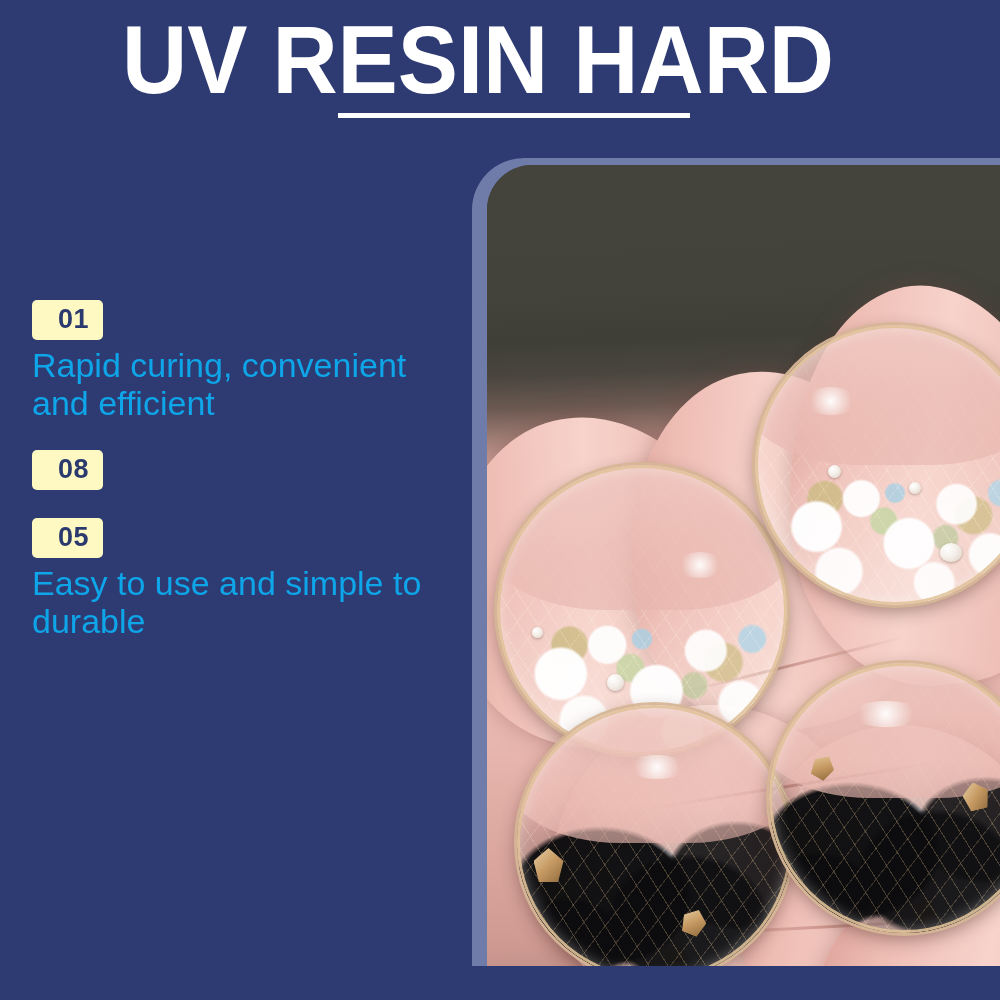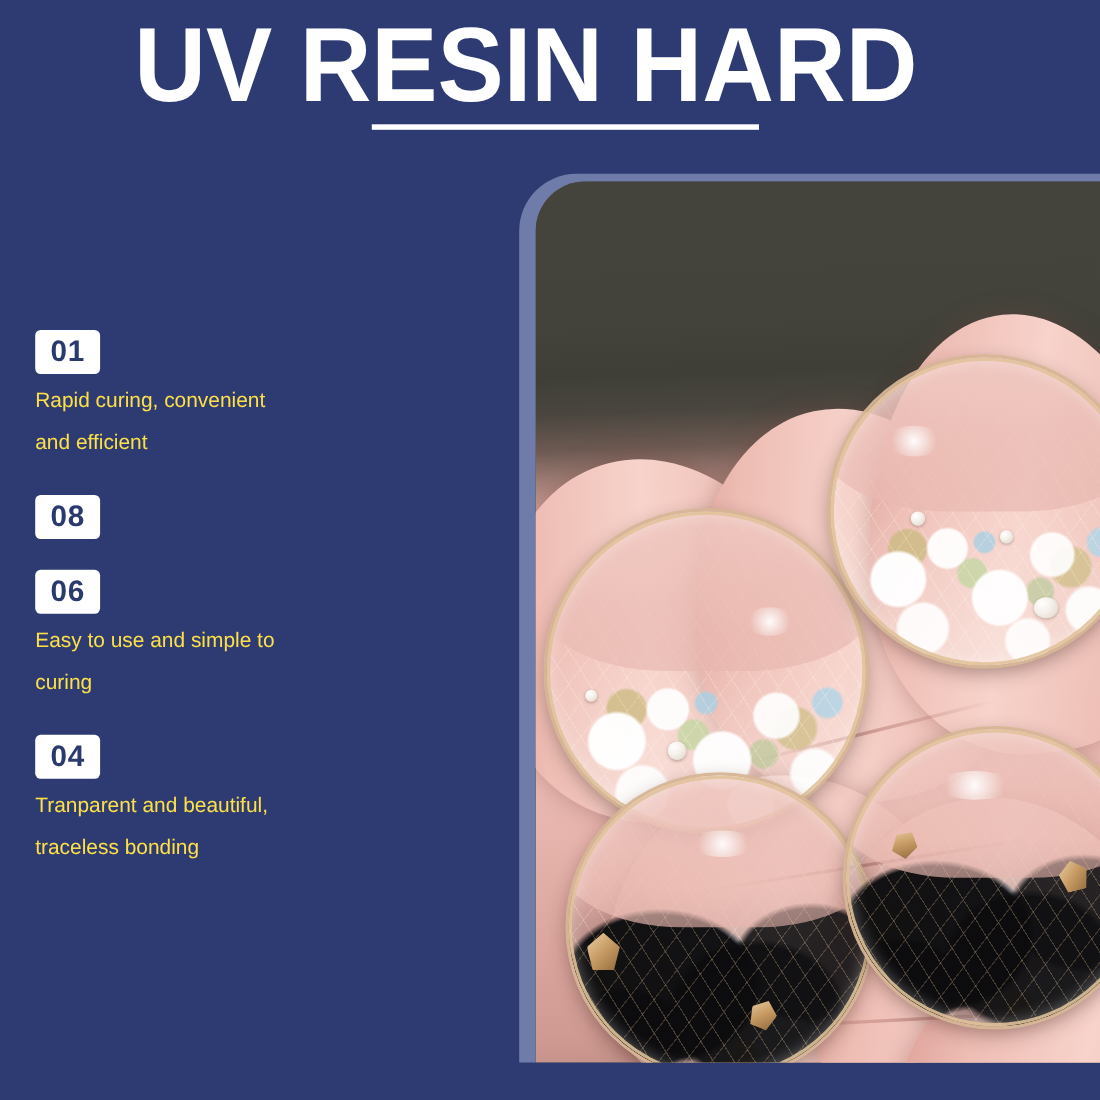--- a/index.html
+++ b/index.html
@@ -57,34 +57,34 @@
     position: absolute;
     left: 32px;
     top: 300px;
     width: 410px;
   }
   .feature-item {
     margin-bottom: 28px;
   }
   .feature-badge {
     display: inline-block;
-    background: #ffffff;
+    background: #fef9c3;
     color: #2b3a6e;
     font-weight: bold;
     font-size: 27px;
     line-height: 27px;
-    padding: 6px 14px 7px 14px;
+    padding: 6px 14px 7px 26px;
     border-radius: 5px;
     letter-spacing: 0.5px;
   }
   .feature-text {
     display: block;
     margin-top: 6px;
-    color: #fde047;
-    font-size: 19px;
+    color: #0ea5e9;
+    font-size: 34px;
     line-height: 38px;
     font-weight: normal;
     white-space: pre-line;
   }
 
   
   #photo-panel {
     position: absolute;
     left: 472px;
     top: 158px;
@@ -248,30 +248,25 @@
       <span class="feature-badge">01</span>
       <span class="feature-text">Rapid curing, convenient
 and efficient</span>
     </div>
 
     <div class="feature-item">
       <span class="feature-badge">08</span>
     </div>
 
     <div class="feature-item">
-      <span class="feature-badge">06</span>
+      <span class="feature-badge">05</span>
       <span class="feature-text">Easy to use and simple to
-curing</span>
+durable</span>
     </div>
 
-    <div class="feature-item">
-      <span class="feature-badge">04</span>
-      <span class="feature-text">Tranparent and beautiful,
-traceless bonding</span>
-    </div>
 
   </div>
 
   <div id="photo-panel">
     <div id="photo-backing"></div>
 
     <div id="photo-frame">
       <div id="photo-bg"></div>
 
       <div class="finger" id="finger-1"></div>

